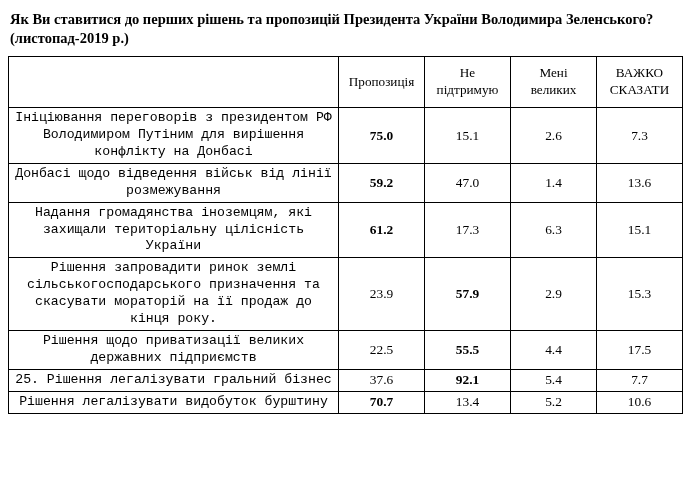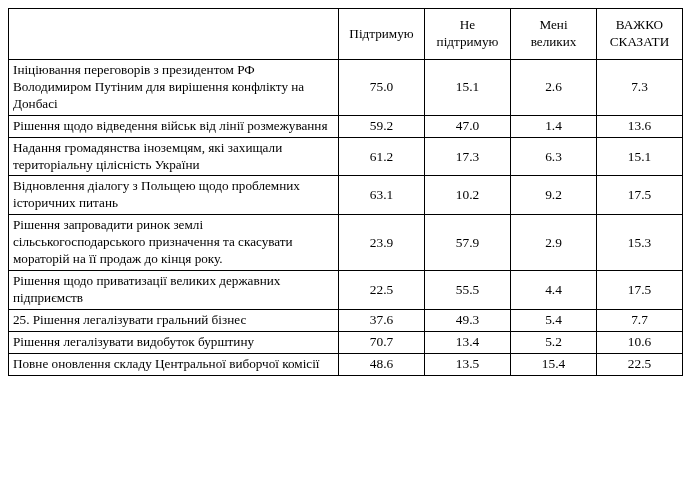--- a/index.html
+++ b/index.html
@@ -42,116 +42,104 @@
   thead th {
     font-weight: normal;
     text-align: center;
     line-height: 1.28;
     height: 46px;
     padding: 3px 4px;
   }
   .col-label { width: 330px; }
   .col-num { width: 86px; }
   td.label {
-    text-align: left;
+    text-align: center;
     line-height: 1.28;
     padding: 3px 4px 3px 5px;
+    font-family: Liberation Mono, monospace;
   }
   td.num {
     text-align: center;
     font-size: 13.4px;
   }
   td.num.bold {
-    font-weight: normal;
+    font-weight: bold;
   }
   tbody tr { height: 22px; }
 </style>
 </head>
 <body>
 
 <div class="page">
 
+  <div class="title">Як Ви ставитися до перших рішень та пропозицій Президента України Володимира Зеленського?  (листопад-2019 р.)</div>
 
   <table class="poll">
     <colgroup>
       <col class="col-label">
       <col class="col-num">
       <col class="col-num">
       <col class="col-num">
       <col class="col-num">
     </colgroup>
     <thead>
       <tr>
         <th></th>
-        <th>Підтримую</th>
+        <th>Пропозиція</th>
         <th>Не підтримую</th>
         <th>Мені великих</th>
         <th>ВАЖКО СКАЗАТИ</th>
       </tr>
     </thead>
     <tbody>
       <tr>
         <td class="label">Ініціювання переговорів з президентом РФ Володимиром Путіним для вирішення конфлікту на Донбасі</td>
         <td class="num bold">75.0</td>
         <td class="num">15.1</td>
         <td class="num">2.6</td>
         <td class="num">7.3</td>
       </tr>
       <tr>
-        <td class="label">Рішення щодо  відведення військ від лінії розмежування</td>
+        <td class="label">Донбасі щодо  відведення військ від лінії розмежування</td>
         <td class="num bold">59.2</td>
         <td class="num">47.0</td>
         <td class="num">1.4</td>
         <td class="num">13.6</td>
       </tr>
       <tr>
         <td class="label">Надання громадянства іноземцям, які захищали територіальну цілісність України</td>
         <td class="num bold">61.2</td>
         <td class="num">17.3</td>
         <td class="num">6.3</td>
         <td class="num">15.1</td>
-      </tr>
-      <tr>
-        <td class="label">Відновлення діалогу з Польщею щодо проблемних історичних питань</td>
-        <td class="num bold">63.1</td>
-        <td class="num">10.2</td>
-        <td class="num">9.2</td>
-        <td class="num">17.5</td>
       </tr>
       <tr>
         <td class="label"> Рішення запровадити ринок землі сільськогосподарського призначення та скасувати мораторій на її продаж до кінця року.</td>
         <td class="num">23.9</td>
         <td class="num bold">57.9</td>
         <td class="num">2.9</td>
         <td class="num">15.3</td>
       </tr>
       <tr>
         <td class="label">Рішення щодо  приватизації великих державних підприємств</td>
         <td class="num">22.5</td>
         <td class="num bold">55.5</td>
         <td class="num">4.4</td>
         <td class="num">17.5</td>
       </tr>
       <tr>
         <td class="label">25. Рішення легалізувати гральний бізнес</td>
         <td class="num">37.6</td>
-        <td class="num bold">49.3</td>
+        <td class="num bold">92.1</td>
         <td class="num">5.4</td>
         <td class="num">7.7</td>
       </tr>
       <tr>
         <td class="label">Рішення легалізувати видобуток бурштину</td>
         <td class="num bold">70.7</td>
         <td class="num">13.4</td>
         <td class="num">5.2</td>
         <td class="num">10.6</td>
       </tr>
-      <tr>
-        <td class="label">Повне оновлення  складу Центральної виборчої комісії</td>
-        <td class="num bold">48.6</td>
-        <td class="num">13.5</td>
-        <td class="num">15.4</td>
-        <td class="num">22.5</td>
-      </tr>
     </tbody>
   </table>
 
 </div>
 
 </body></html>

